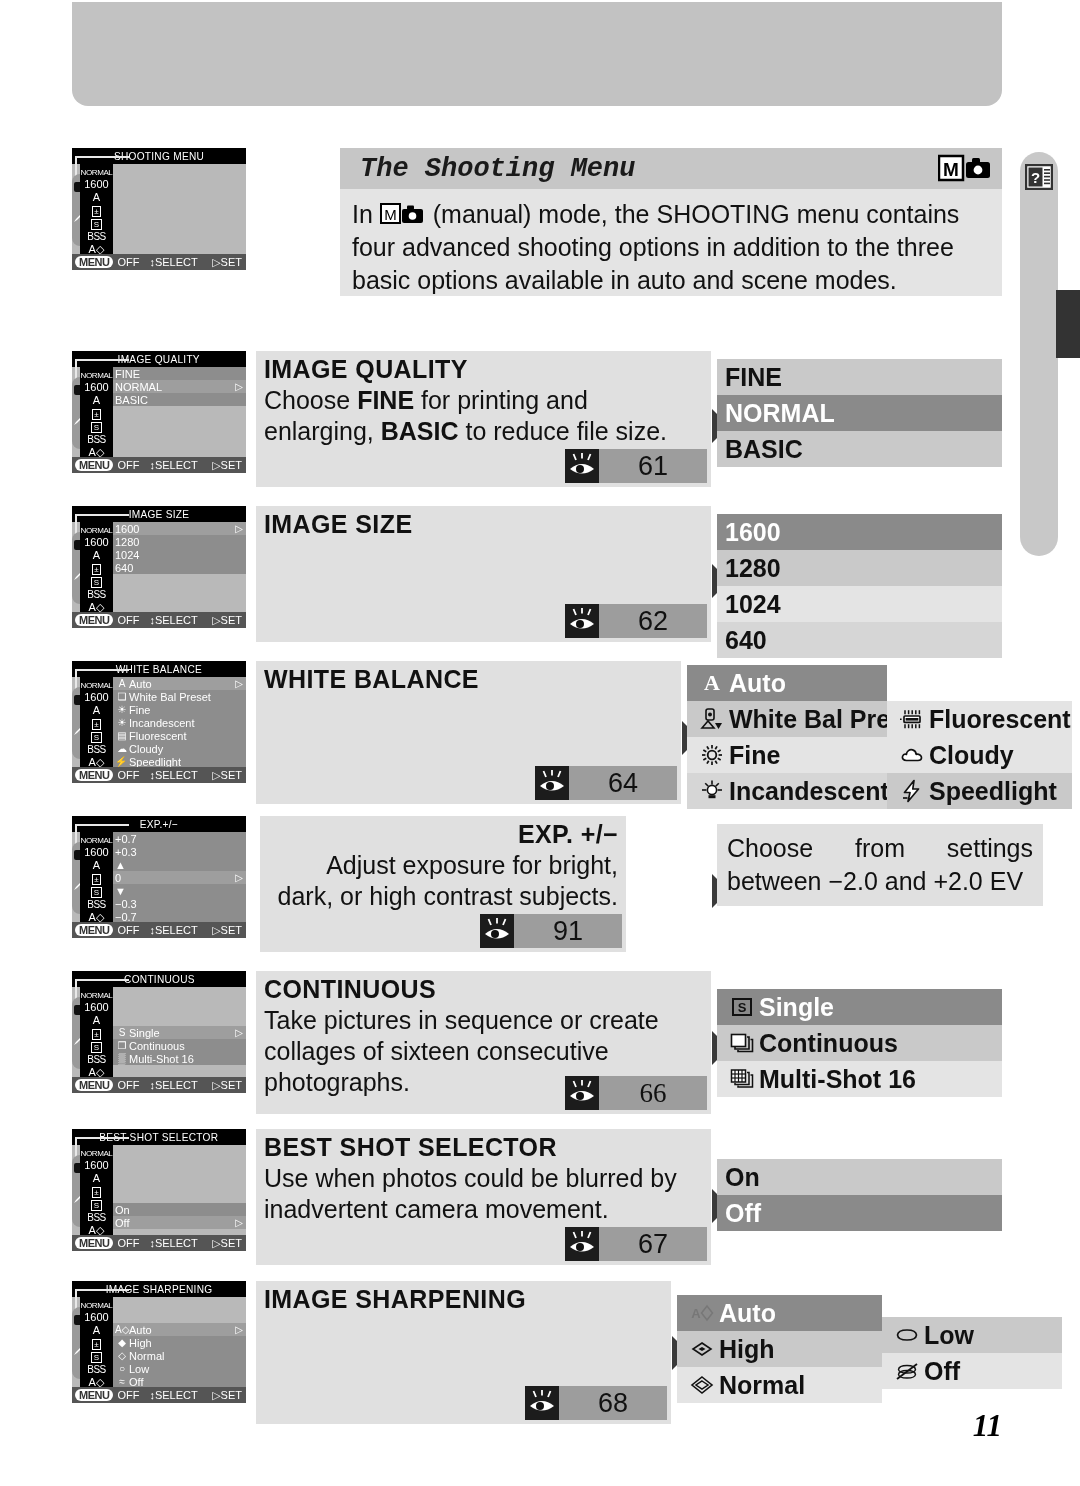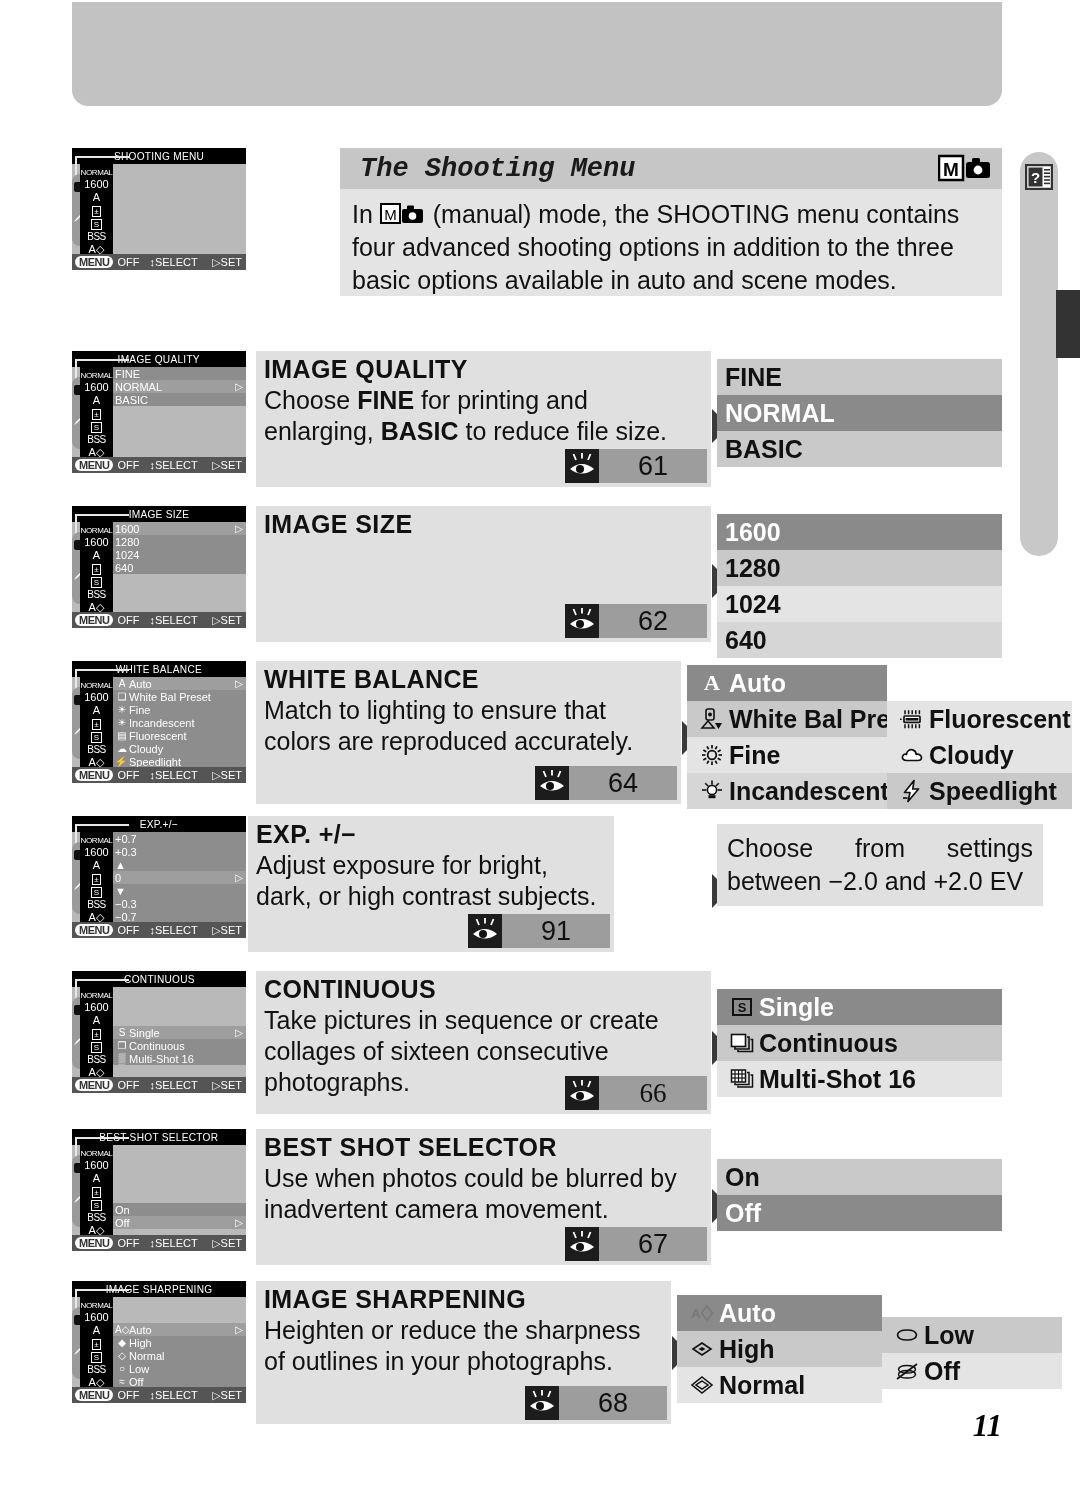--- a/index.html
+++ b/index.html
@@ -484,21 +484,20 @@
       <span class="mbadge">MENU</span>
       <span>OFF</span>
       <span style="margin-left:6px;">↕SELECT</span>
       <span class="spacer"></span>
       <span style="padding-right:4px;">▷SET</span>
     </div>
   </div>
           </div>
     <div class="desc" style="left:184px;width:425px;height:143px;">
       <h3>WHITE BALANCE</h3>
-      <p>Match to lighting to ensure that colors are reproduced accurately.</p>
       <div class="ref" style="right:4px;bottom:4px;">
         <div class="eye">
           <svg width="34" height="34" viewBox="0 0 34 34">
             <rect width="34" height="34" fill="#1c1c1c"></rect>
             <g stroke="#fff" stroke-width="1.8">
               <line x1="11" y1="11" x2="8.5" y2="5"></line>
               <line x1="17" y1="9.5" x2="17" y2="4"></line>
               <line x1="23" y1="11" x2="25.5" y2="5"></line>
             </g>
             <path d="M5 20 Q17 10 29 20 Q17 29 5 20 Z" fill="#fff"></path>
@@ -654,21 +653,21 @@
               </div>
     <div class="bottombar">
       <span class="mbadge">MENU</span>
       <span>OFF</span>
       <span style="margin-left:6px;">↕SELECT</span>
       <span class="spacer"></span>
       <span style="padding-right:4px;">▷SET</span>
     </div>
   </div>
           </div>
-    <div class="desc" style="left:176px;width:366px;height:136px;">
+    <div class="desc" style="left:188px;width:366px;height:136px;text-align:right;">
       <h3>EXP. +/−</h3>
       <p>Adjust exposure for bright, dark, or high contrast subjects.</p>
       <div class="ref" style="right:4px;bottom:4px;">
         <div class="eye">
           <svg width="34" height="34" viewBox="0 0 34 34">
             <rect width="34" height="34" fill="#1c1c1c"></rect>
             <g stroke="#fff" stroke-width="1.8">
               <line x1="11" y1="11" x2="8.5" y2="5"></line>
               <line x1="17" y1="9.5" x2="17" y2="4"></line>
               <line x1="23" y1="11" x2="25.5" y2="5"></line>
@@ -918,21 +917,20 @@
       <span class="mbadge">MENU</span>
       <span>OFF</span>
       <span style="margin-left:6px;">↕SELECT</span>
       <span class="spacer"></span>
       <span style="padding-right:4px;">▷SET</span>
     </div>
   </div>
           </div>
     <div class="desc" style="left:184px;width:415px;height:143px;">
       <h3>IMAGE SHARPENING</h3>
-      <p>Heighten or reduce the sharpness of outlines in your photographs.</p>
       <div class="ref" style="right:4px;bottom:4px;">
         <div class="eye">
           <svg width="34" height="34" viewBox="0 0 34 34">
             <rect width="34" height="34" fill="#1c1c1c"></rect>
             <g stroke="#fff" stroke-width="1.8">
               <line x1="11" y1="11" x2="8.5" y2="5"></line>
               <line x1="17" y1="9.5" x2="17" y2="4"></line>
               <line x1="23" y1="11" x2="25.5" y2="5"></line>
             </g>
             <path d="M5 20 Q17 10 29 20 Q17 29 5 20 Z" fill="#fff"></path>

